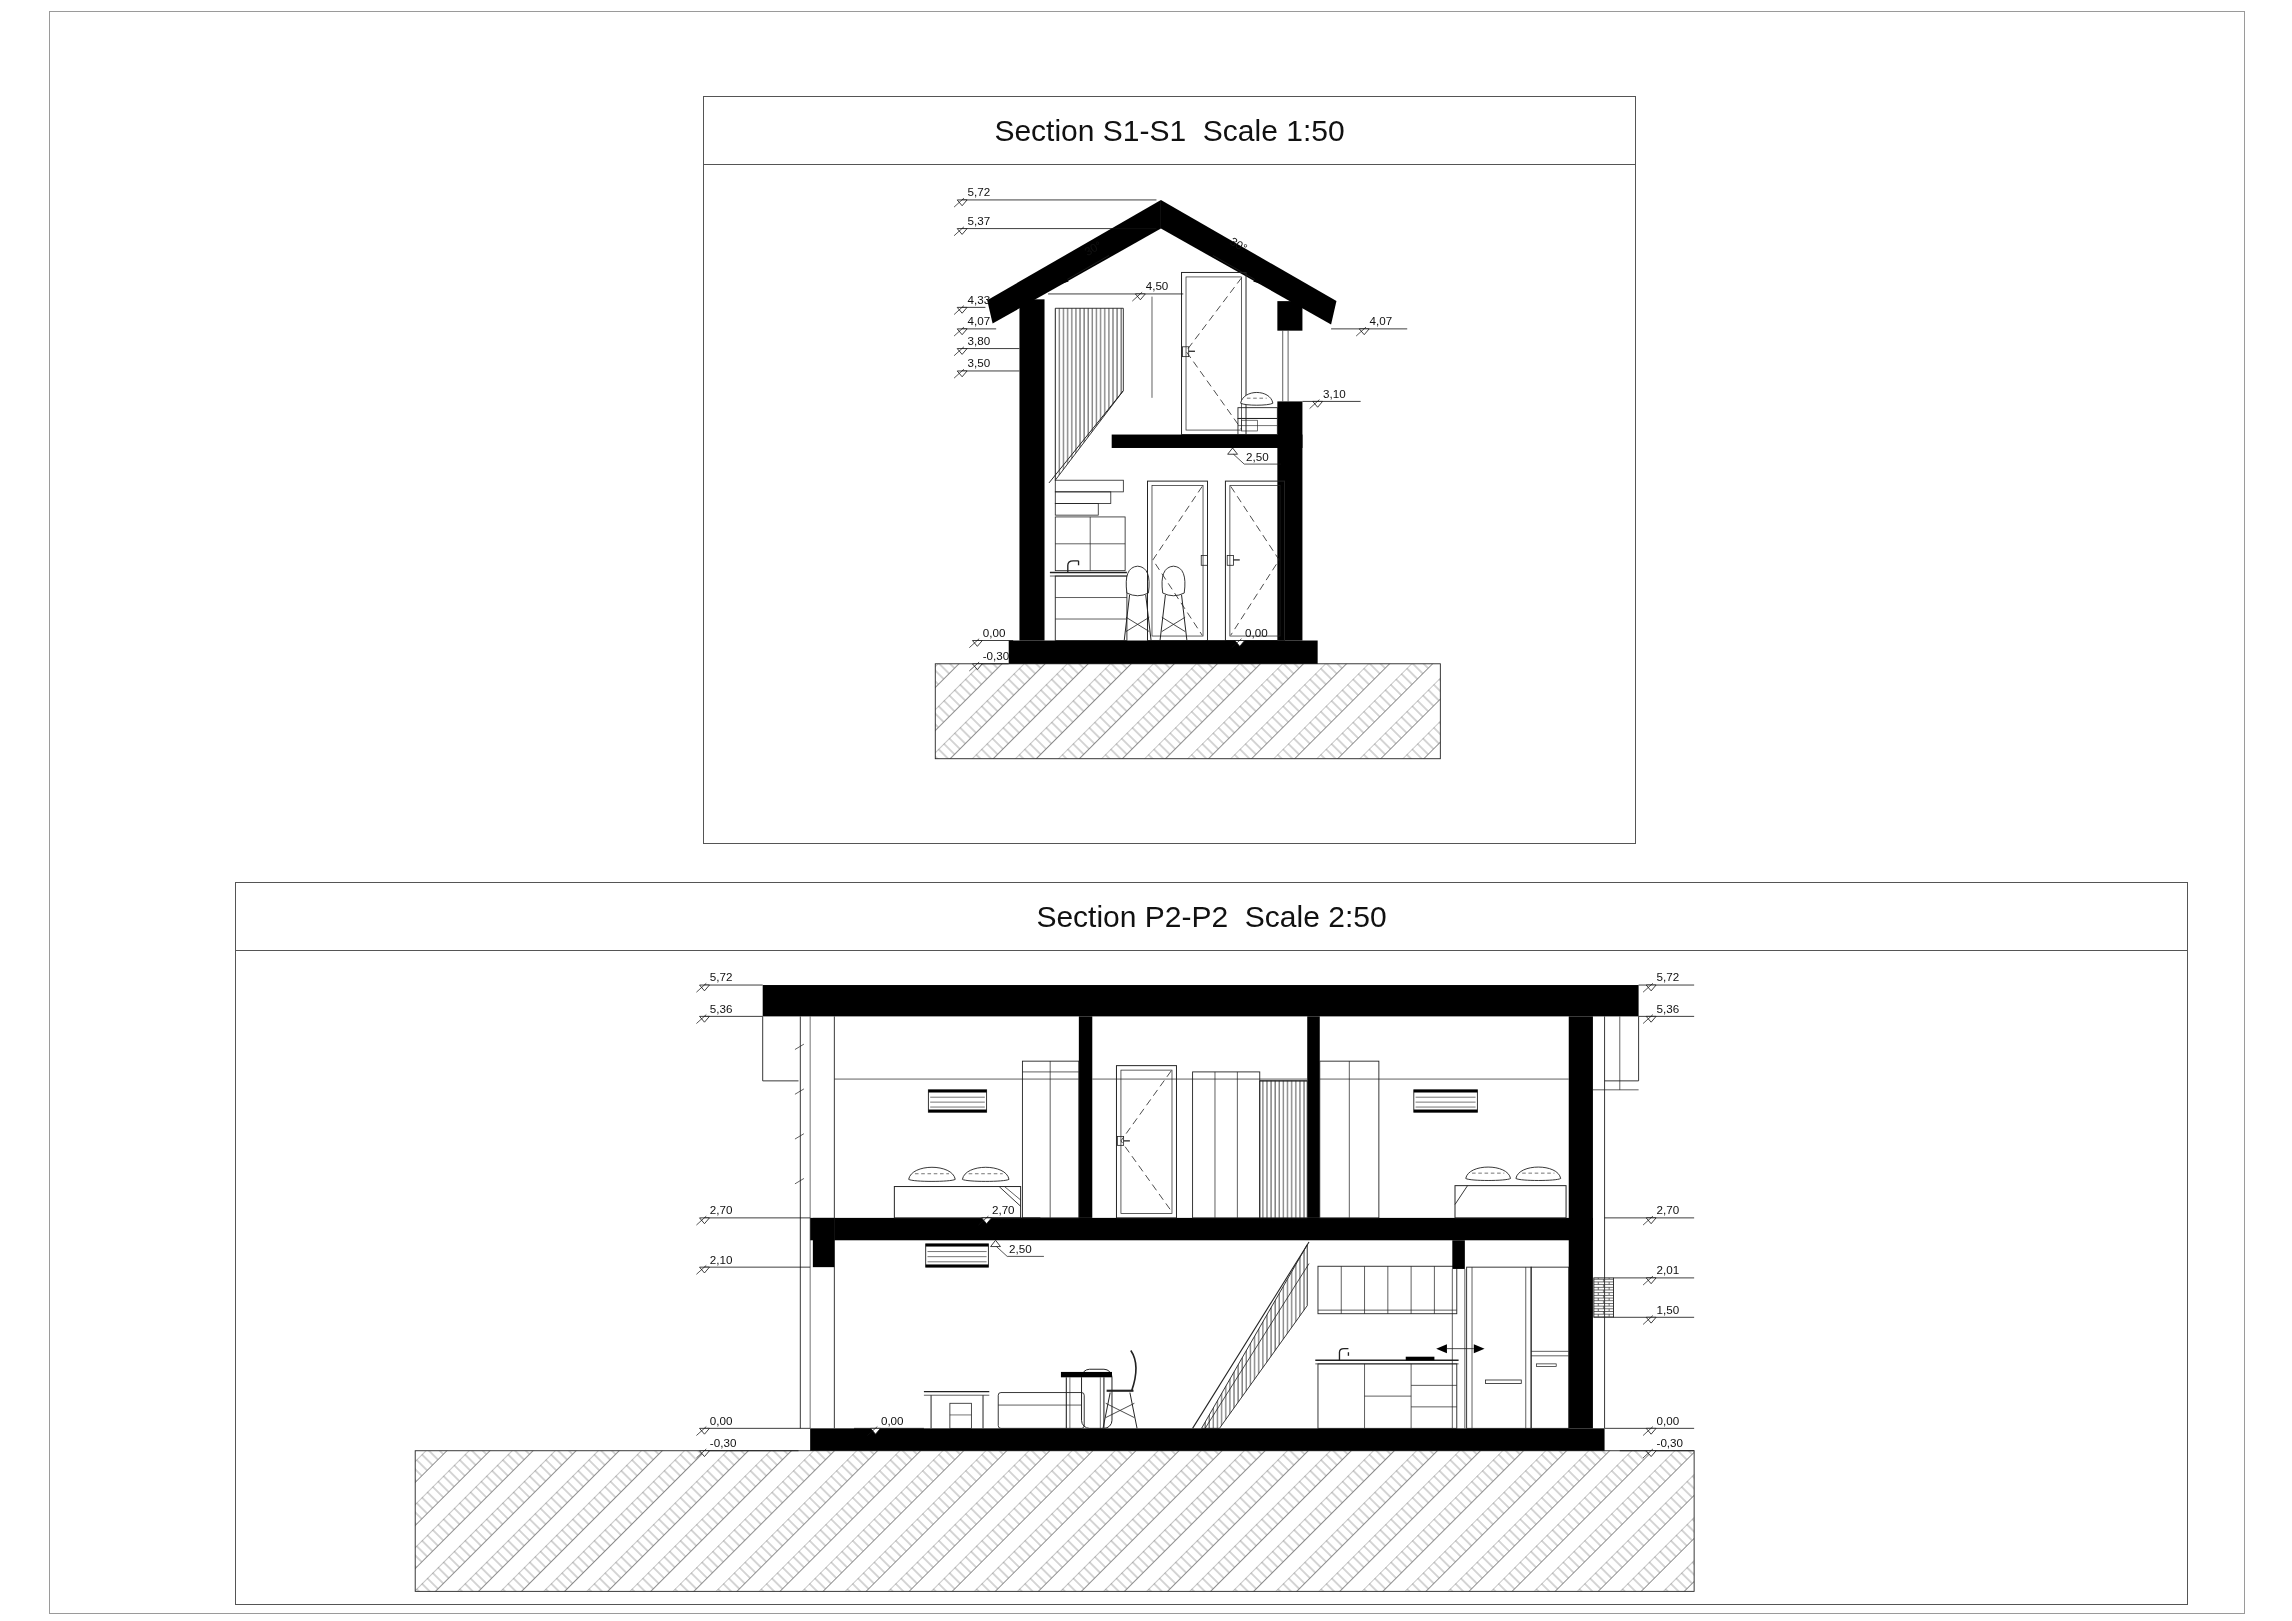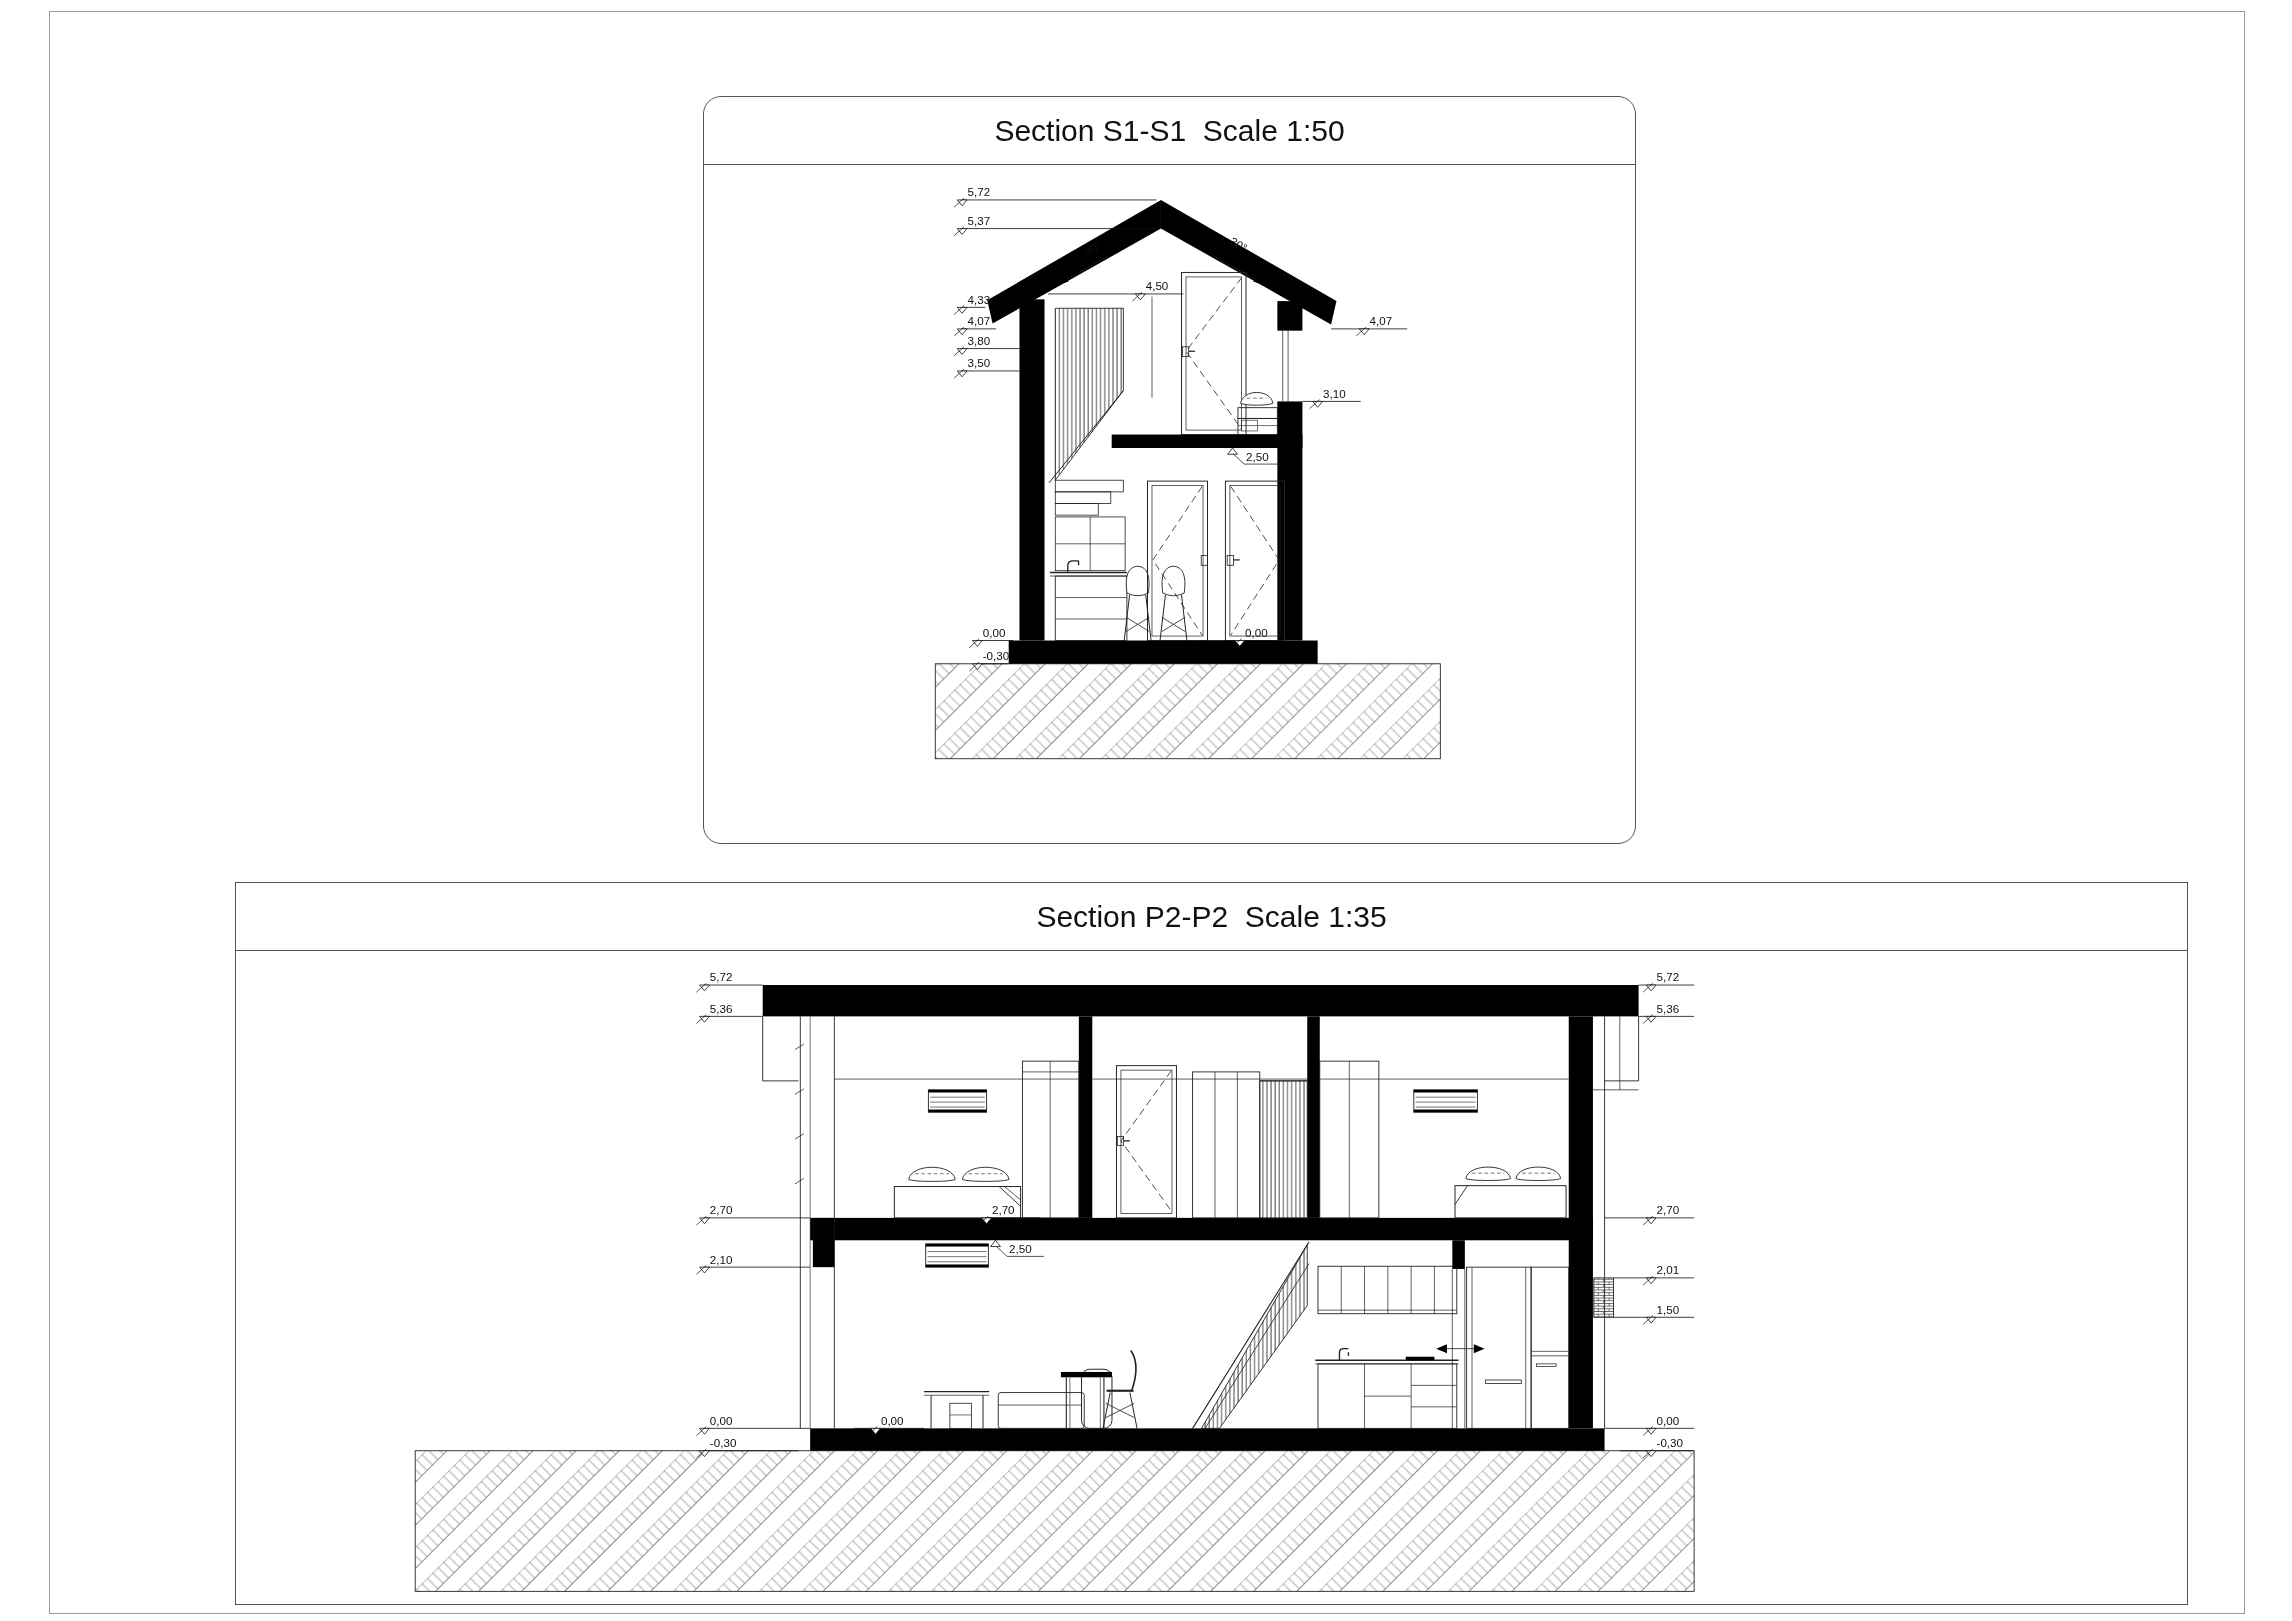--- a/index.html
+++ b/index.html
@@ -4,21 +4,21 @@
 <style>
   html,body{margin:0;padding:0;background:#fff;}
   .page{position:relative;width:2293px;height:1622px;background:#ffffff;
         font-family:"Liberation Sans",sans-serif;overflow:hidden;}
   .page-frame{position:absolute;left:49px;top:10.7px;width:2194px;height:1601px;
         border:0.9px solid #9a9a9a;}
   .sheet-box{position:absolute;background:#fff;border:0.9px solid #555;}
   .sheet-title{width:100%;border-bottom:0.9px solid #555;text-align:center;
         font-size:30px;color:#111;white-space:pre;}
   .sheet-svg{display:block;}
-  #box-s1{left:703px;top:96px;width:931px;height:746px;border-radius:18px;}
+  #box-s1{left:703px;top:96px;width:931px;height:746px;}
   #box-s1 .sheet-title{height:67px;line-height:67px;}
   #box-p2{left:235px;top:882px;width:1951px;height:721px;}
   #box-p2 .sheet-title{height:67px;line-height:67px;}
   svg text{font-family:"Liberation Sans",sans-serif;}
 </style>
 </head>
 <body>
 
 <div class="page">
   <div class="page-frame"></div>
@@ -153,21 +153,21 @@
         <line x1="603" y1="334" x2="644" y2="334" stroke="#111" stroke-width="0.8"></line>
         <text x="605" y="330" font-size="13" fill="#111">2,50</text>
         <line x1="560" y1="531" x2="640" y2="531" stroke="#111" stroke-width="0.9"></line>
         <polygon points="592.5,531 603.5,531 598,537.5" fill="#fff" stroke="#111" stroke-width="0.9"></polygon>
         <line x1="589" y1="539" x2="600" y2="529" stroke="#111" stroke-width="0.8"></line>
         <text x="604" y="527" font-size="13" fill="#111">0,00</text>
       </svg>
   </div>
 
   <div class="sheet-box" id="box-p2">
-    <div class="sheet-title">Section P2-P2  Scale 1:35</div>
+    <div class="sheet-title">Section P2-P2  Scale 2:50</div>
     <svg class="sheet-svg" id="svg-p2" width="1949" height="652" viewBox="0 0 2176 728">
         <defs>
           <pattern id="bearth" width="34" height="8.5" patternUnits="userSpaceOnUse" patternTransform="rotate(45)">
             <line x1="0" y1="0" x2="0" y2="8.5" stroke="#666" stroke-width="0.8"></line>
             <line x1="17" y1="0" x2="17" y2="8.5" stroke="#666" stroke-width="0.8"></line>
             <line x1="0" y1="4.25" x2="17" y2="4.25" stroke="#777" stroke-width="0.7"></line>
           </pattern>
           <pattern id="bslat" width="4.6" height="900" patternUnits="userSpaceOnUse">
             <line x1="1" y1="0" x2="1" y2="900" stroke="#3a3a3a" stroke-width="1"></line>
           </pattern>

